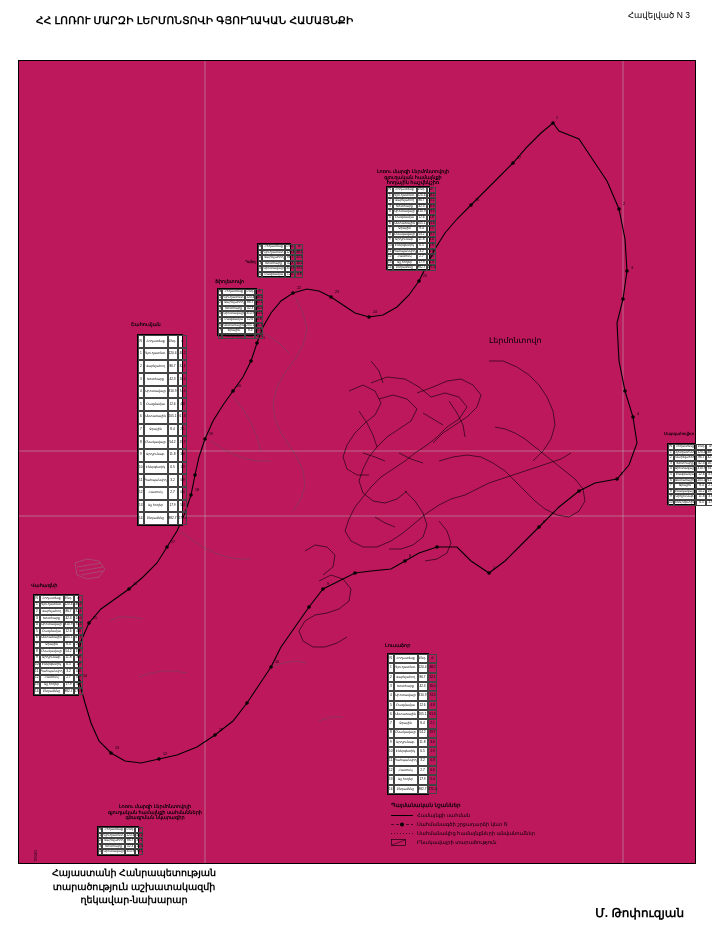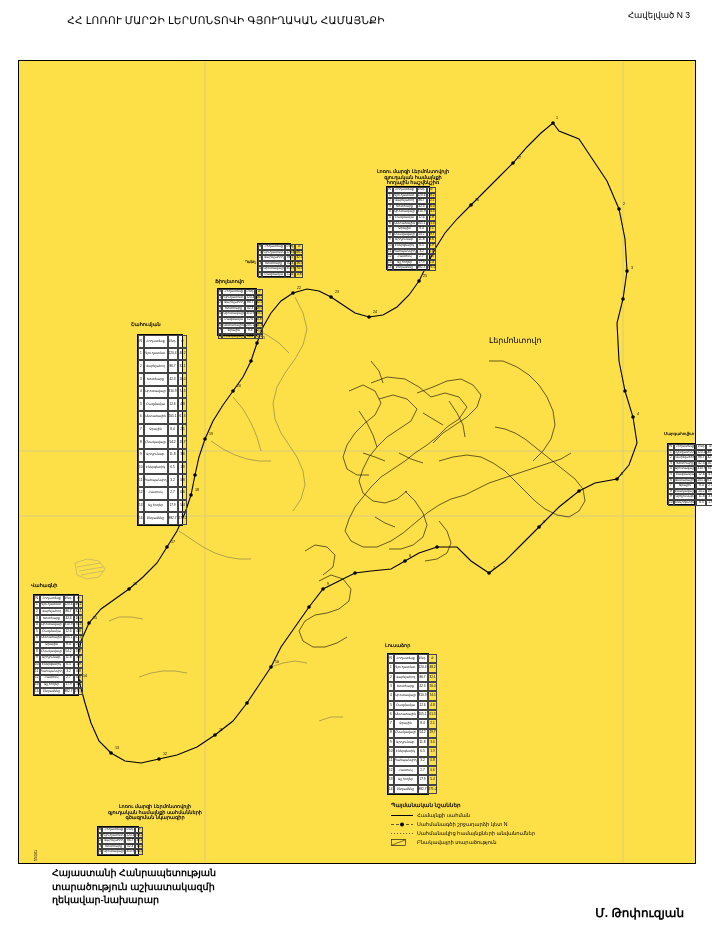--- a/index.html
+++ b/index.html
@@ -1,30 +1,30 @@
 <!DOCTYPE html>
 <html><head>
 <meta charset="utf-8">
 <style>
   html,body{margin:0;padding:0;background:#ffffff;}
   body{width:712px;height:941px;position:relative;font-family:"Liberation Sans",sans-serif;color:#000;overflow:hidden;}
   .hdr{position:absolute;top:10px;left:0;width:712px;}
-  .hdr-left{position:absolute;left:36px;top:4px;width:380px;text-align:center;font-size:10.5px;font-weight:normal;letter-spacing:.2px;line-height:13px;}
+  .hdr-left{position:absolute;left:36px;top:4px;width:380px;font-size:10.5px;font-weight:bold;letter-spacing:.2px;line-height:13px;}
   .hdr-right{position:absolute;right:22px;top:0px;width:260px;text-align:right;font-size:8.5px;line-height:11px;}
-  .frame{position:absolute;left:18px;top:60px;width:676px;height:802px;border:1px solid #000;background:#fde047;}
+  .frame{position:absolute;left:18px;top:60px;width:676px;height:802px;border:1px solid #000;background:#be185d;}
   .mapsvg{position:absolute;left:0;top:0;}
   .tbl{position:absolute;border:1px solid #000;background:#fff;font-size:3.4px;line-height:4.0px;}
   .tblgrid{width:100%;height:100%;}
   .tblgrid td{border:.4px solid #444;padding:0;font-size:3.2px;line-height:3.6px;text-align:center;}
   .capt{position:absolute;font-size:5px;font-weight:bold;white-space:pre;text-align:center;}
   .legend{position:absolute;font-size:5.2px;line-height:9px;}
   .legend .lt{position:absolute;left:0;top:-10px;font-weight:bold;font-size:5.6px;}
   .legend-row{position:relative;height:9px;padding-left:26px;white-space:nowrap;}
   .legend-sym{position:absolute;left:0;top:1px;width:22px;height:7px;}
-  .footer{position:absolute;left:52px;top:866px;font-size:9.5px;line-height:13.5px;font-weight:bold;}
+  .footer{position:absolute;left:52px;top:866px;font-size:9.5px;line-height:13.5px;font-weight:bold;text-align:center;}
   .sign{position:absolute;right:28px;top:906px;font-size:12px;font-weight:bold;}
   .lermontovo{position:absolute;font-size:8px;font-style:normal;}
   .vert{position:absolute;font-size:4px;transform:rotate(-90deg);transform-origin:left top;white-space:nowrap;}
 </style>
 </head>
 <body>
 
 <div class="hdr">
   <div class="hdr-left">
     <div>ՀՀ ԼՈՌՈՒ ՄԱՐԶԻ ԼԵՐՄՈՆՏՈՎԻ ԳՅՈՒՂԱԿԱՆ ՀԱՄԱՅՆՔԻ</div>

